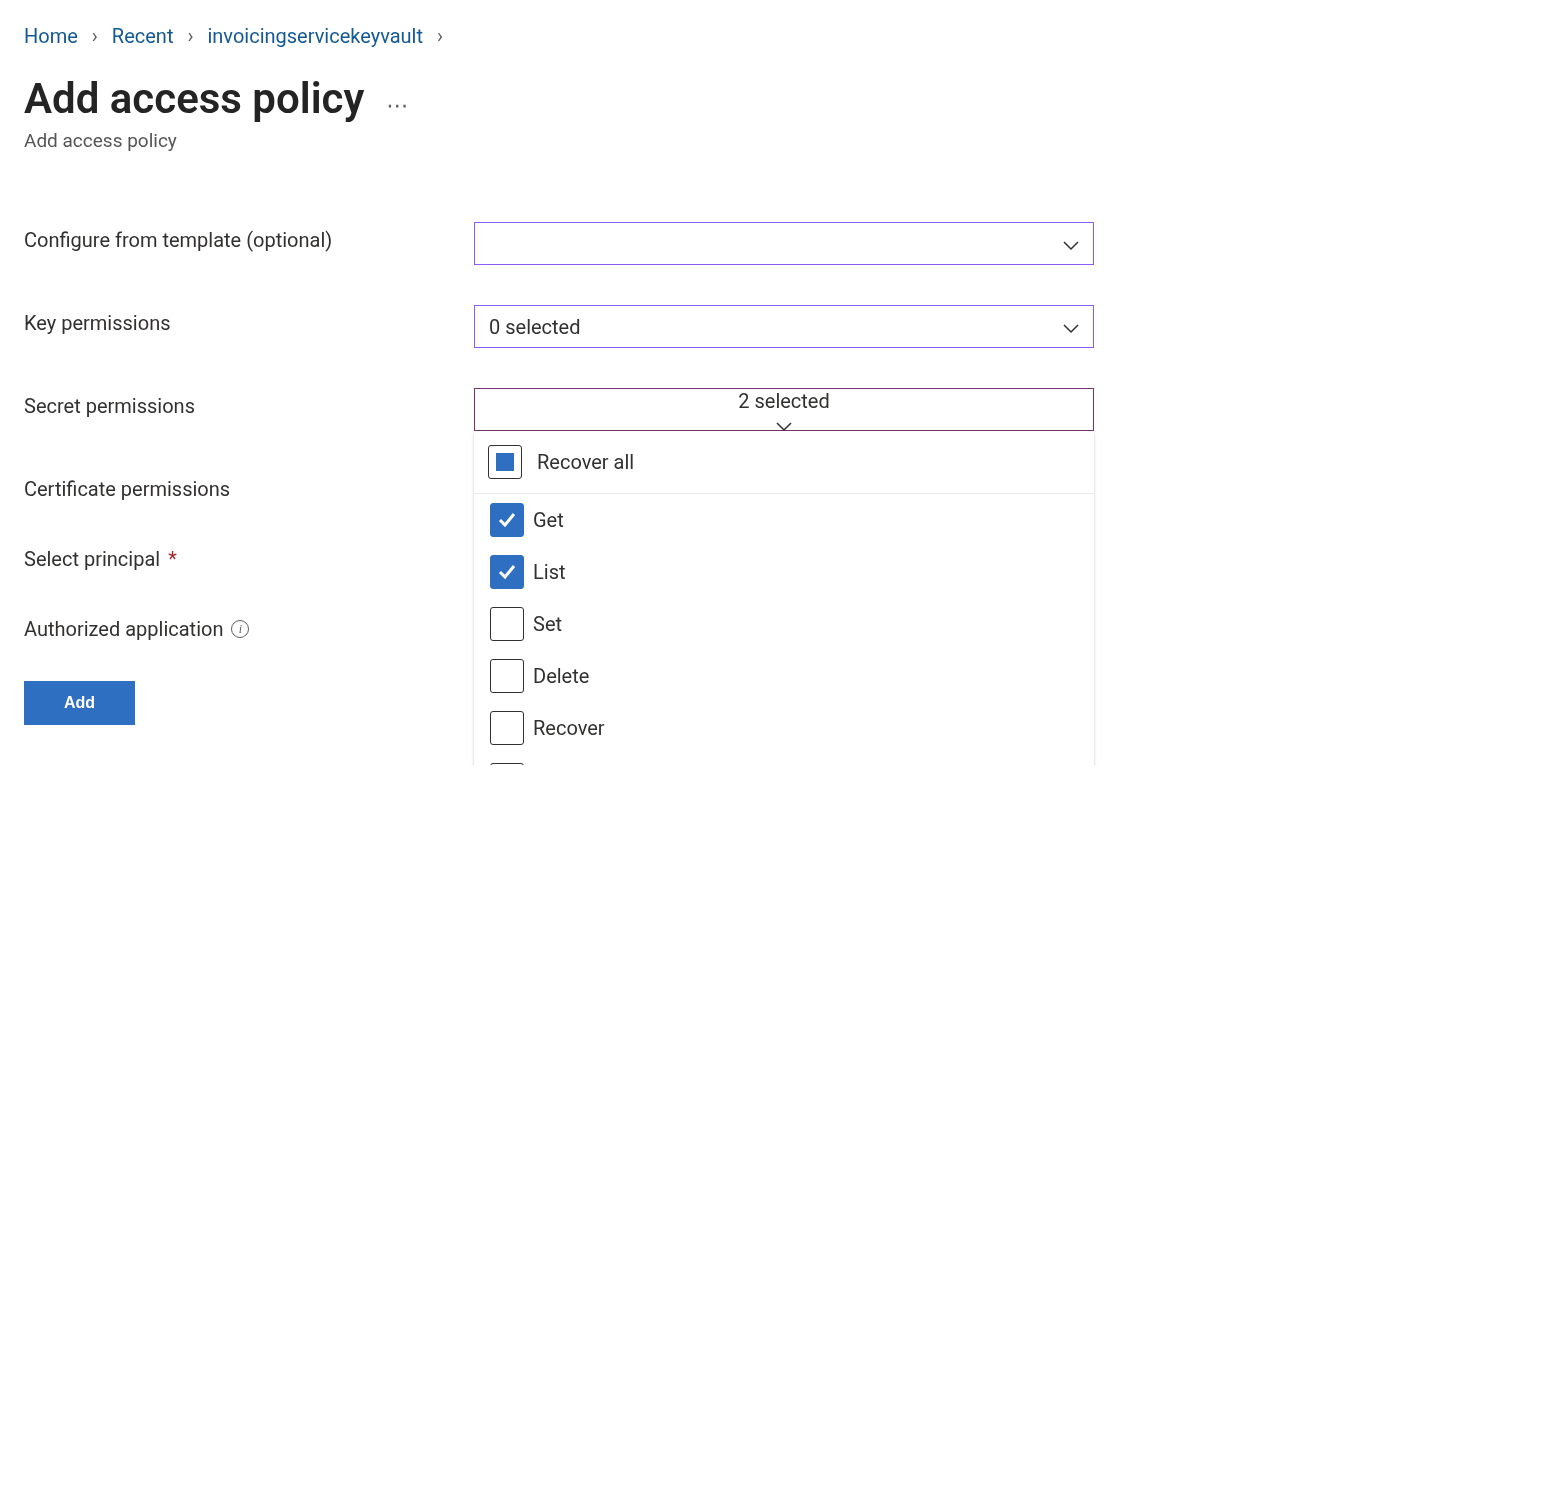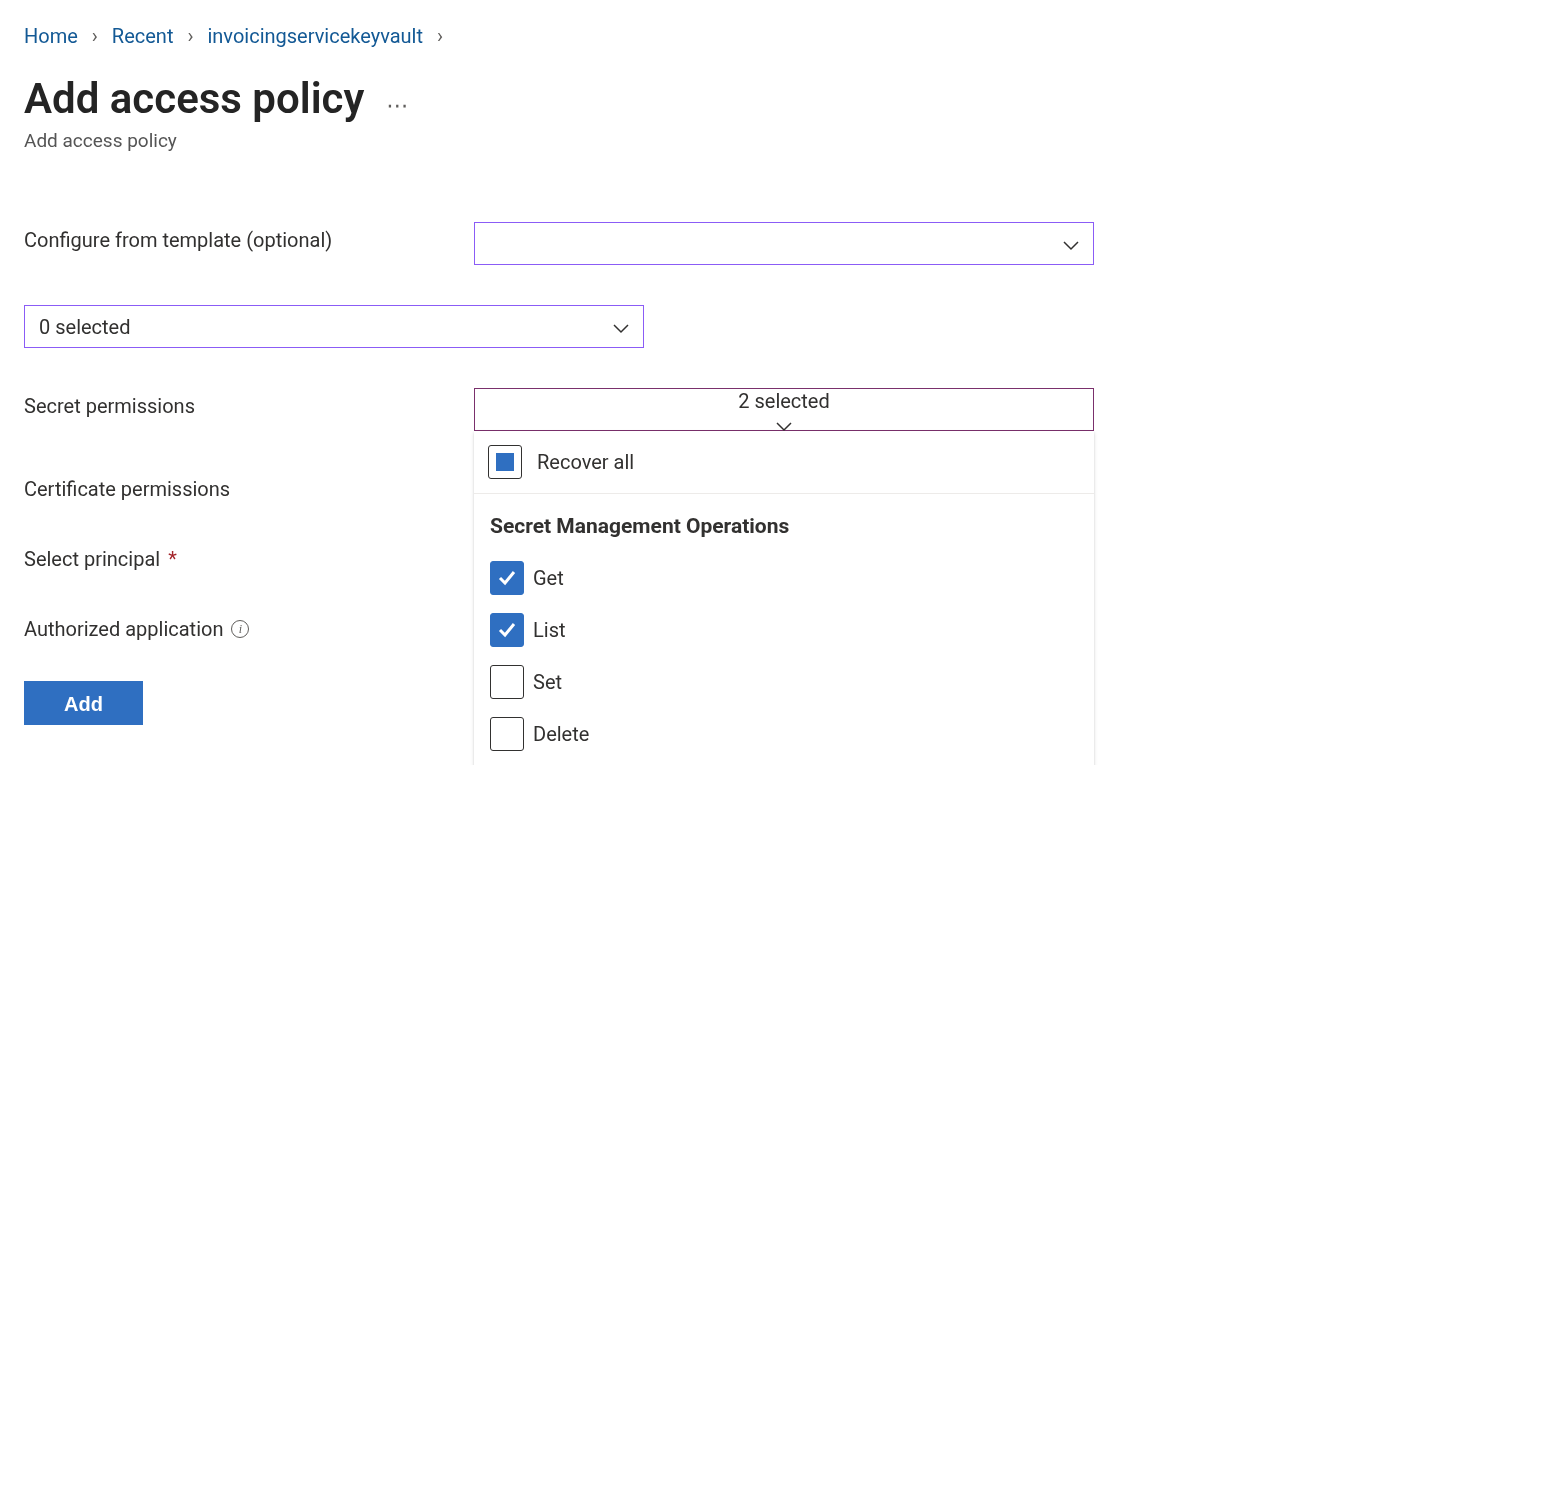--- a/index.html
+++ b/index.html
@@ -171,21 +171,21 @@
     cursor: default;
   }
 
   
   .btn-primary {
     background: #2f6fc1;
     color: #ffffff;
     border: none;
     padding: 12px 40px;
     height: 44px;
-    font-size: 20px;
+    font-size: 16px;
     font-weight: 600;
     cursor: pointer;
   }
 
   .checkmark { stroke: #ffffff; stroke-width: 3; fill: none; }
 </style>
 </head>
 <body>
 
 
@@ -217,20 +217,21 @@
         <svg width="16" height="10" viewBox="0 0 16 10">
             <path d="M1 1 L8 8 L15 1" stroke="#323130" stroke-width="1.5" fill="none"></path>
           </svg>
       </span>
     </div>
   </div>
 </div>
 
 
 <div class="form-row">
+  <div class="form-label">Key permissions</div>
   <div class="form-control-wrap">
     <div class="combo">
       <span>0 selected</span>
       <span class="chev">
         <svg width="16" height="10" viewBox="0 0 16 10">
             <path d="M1 1 L8 8 L15 1" stroke="#323130" stroke-width="1.5" fill="none"></path>
           </svg>
       </span>
     </div>
   </div>
@@ -248,21 +249,20 @@
           </svg>
       </span>
     </div>
 
     <div class="dropdown-panel">
       <div class="dd-selectall">
         <span class="cb indeterminate"></span>
         <span>Recover all</span>
       </div>
       <div id="dd-groups">
-          <div class="dd-group-header">Secret Management Operations</div>
           <div class="dd-option">
             <span class="cb checked">
               <svg width="22" height="22" viewBox="0 0 22 22">
                 <path class="checkmark" d="M4 11 L9 16 L18 5"></path>
               </svg>
             </span>
             <span>Get</span>
           </div>
           <div class="dd-option">
             <span class="cb checked">

